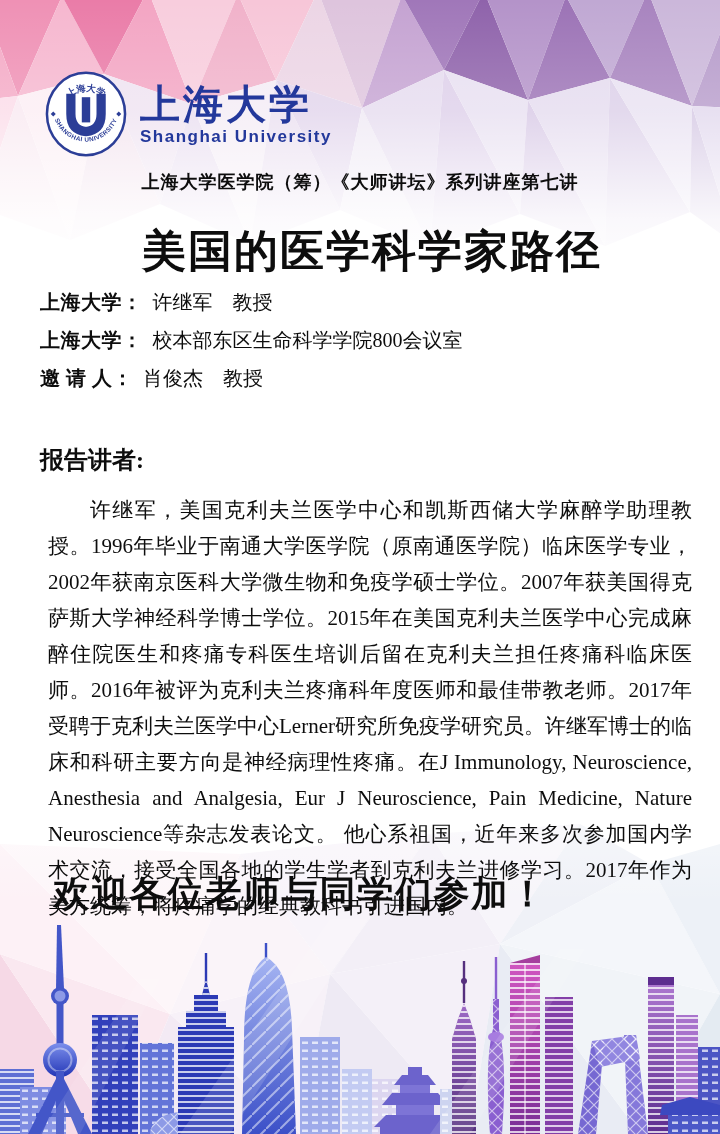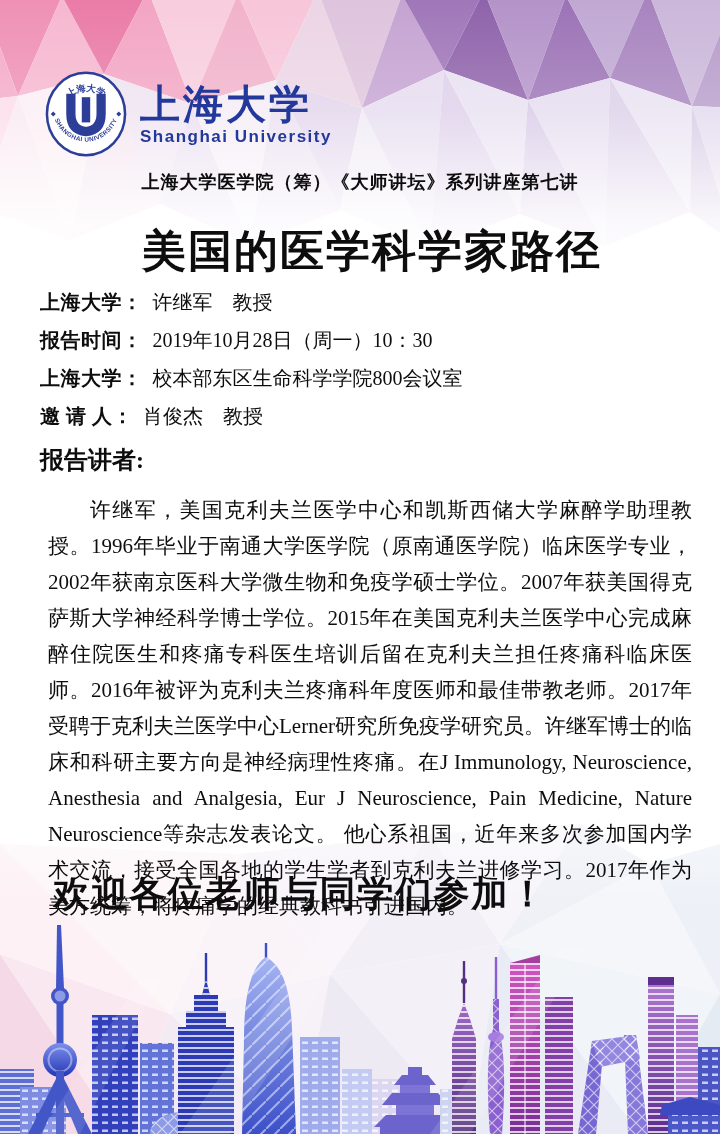--- a/index.html
+++ b/index.html
@@ -286,23 +286,20 @@
   </header>
 
   <div class="series">上海大学医学院（筹）《大师讲坛》系列讲座第七讲</div>
   <h1 class="title">美国的医学科学家路径</h1>
 
   <ul class="info">
     <li>
       <span class="lbl">上海大学：</span><span class="val">许继军　教授</span>
     </li>
     <li>
-      <span class="lbl">报告时间：</span><span class="val">2019年10月28日（周一）10：30</span>
-    </li>
-    <li>
       <span class="lbl">上海大学：</span><span class="val">校本部东区生命科学学院800会议室</span>
     </li>
     <li>
       <span class="lbl">邀 请 人：</span><span class="val">肖俊杰　教授</span>
     </li>
   </ul>
 
   <div class="bio-heading">报告讲者:</div>
   <p class="bio">许继军，美国克利夫兰医学中心和凯斯西储大学麻醉学助理教授。1996年毕业于南通大学医学院（原南通医学院）临床医学专业，2002年获南京医科大学微生物和免疫学硕士学位。2007年获美国得克萨斯大学神经科学博士学位。2015年在美国克利夫兰医学中心完成麻醉住院医生和疼痛专科医生培训后留在克利夫兰担任疼痛科临床医师。2016年被评为克利夫兰疼痛科年度医师和最佳带教老师。2017年受聘于克利夫兰医学中心Lerner研究所免疫学研究员。许继军博士的临床和科研主要方向是神经病理性疼痛。在J Immunology, Neuroscience, Anesthesia and Analgesia, Eur J Neuroscience, Pain Medicine, Nature Neuroscience等杂志发表论文。 他心系祖国，近年来多次参加国内学术交流，接受全国各地的学生学者到克利夫兰进修学习。2017年作为美方统筹，将疼痛学的经典教科书引进国内。</p>
 

